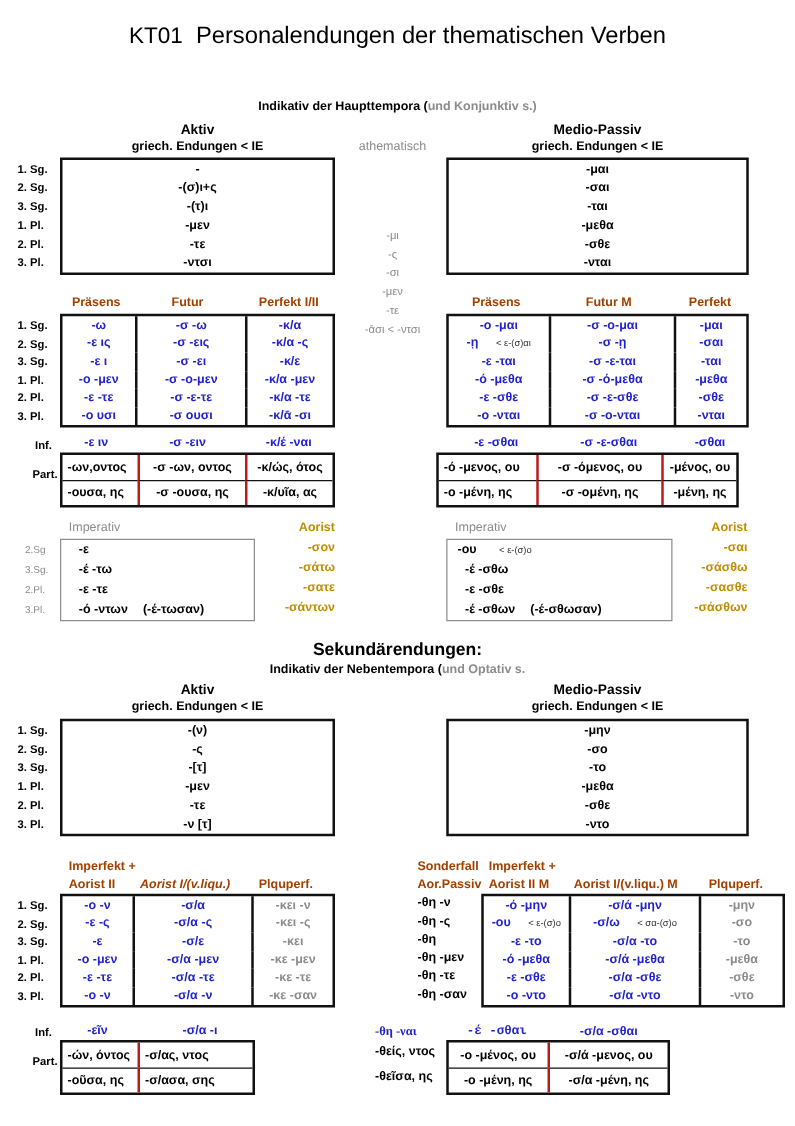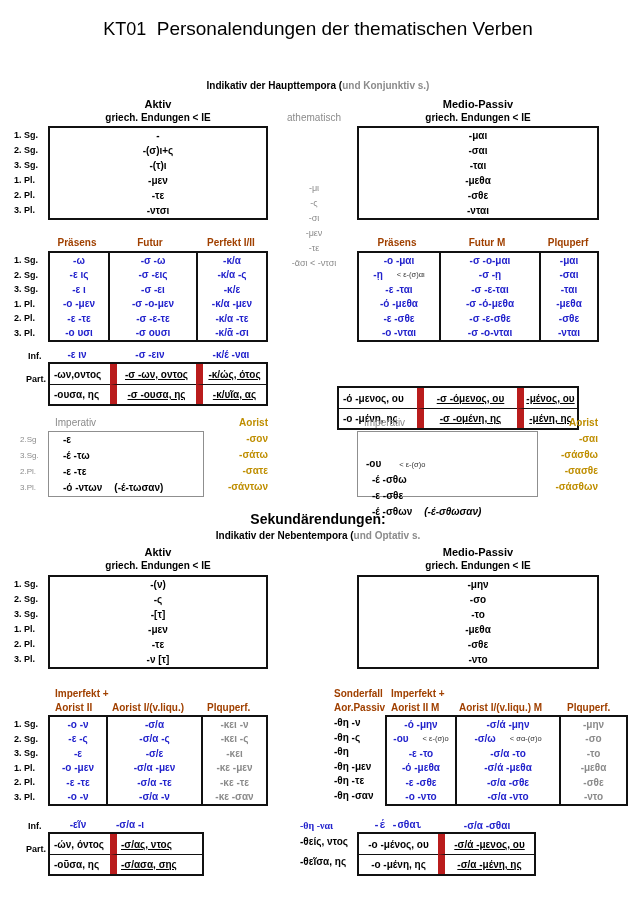--- a/index.html
+++ b/index.html
@@ -23,21 +23,21 @@
   .box{border:2px solid #111;box-sizing:border-box;background:#fff;}
   .tbox{border:1px solid #8f8f8f;box-sizing:border-box;}
   .rows15>div{height:15px;line-height:15px;}
   .rows145>div{height:14.5px;line-height:14.5px;}
   .rows16>div{height:16px;line-height:16px;}
   .rows20>div{height:20px;line-height:20px;}
   .grid{display:grid;}
   .cell{display:flex;align-items:center;justify-content:center;font-size:10px;font-weight:bold;}
   .cell.lft{justify-content:flex-start;padding-left:4px;}
   .vl{border-left:2px solid #111;}
-  .vl1{border-left:7px solid #b91c1c;text-decoration:underline;}
+  .vl1{border-left:2px solid #b91c1c;}
   .hl1{border-top:1px solid #111;}
   .note{font-size:7.5px;color:#333;font-weight:normal;margin-left:14px;white-space:nowrap;}
   .padl14>div{padding-left:14px;}
 </style>
 </head>
 <body>
 
 <div id="page">
 
   <div class="abs ctr" style="left:0;top:18px;width:636px;">
@@ -93,21 +93,21 @@
 
   <div class="abs grid ctr b f10 rust" style="left:48px;top:237px;width:220px;grid-template-columns:58px 88px 74px;">
     <div>Präsens</div>
     <div>Futur</div>
     <div>Perfekt I/II</div>
   </div>
 
   <div class="abs grid ctr b f10 rust" style="left:357px;top:237px;width:242px;grid-template-columns:80px 100px 62px;">
     <div>Präsens</div>
     <div>Futur M</div>
-    <div>Plquperf</div>
+    <div>Perfekt</div>
   </div>
 
   <div class="abs rows145 f9 b" style="left:14px;top:253px;">
     <div>1. Sg.</div>
     <div>2. Sg.</div>
     <div>3. Sg.</div>
     <div>1. Pl.</div>
     <div>2. Pl.</div>
     <div>3. Pl.</div>
   </div>
@@ -167,21 +167,26 @@
   </div>
   <div class="abs box grid" style="left:48px;top:362px;width:220px;height:44px;grid-template-columns:60px 86px 70px;grid-auto-rows:20px;">
     <div class="cell lft">-ων,οντος</div>
     <div class="cell vl1">-σ -ων, οντος</div>
     <div class="cell vl1">-κ/ώς, ότος</div>
     <div class="cell lft hl1">-ουσα, ης</div>
     <div class="cell vl1 hl1">-σ -ουσα, ης</div>
     <div class="cell vl1 hl1">-κ/υῖα, ας</div>
   </div>
 
-  <div class="abs box grid" style="left:337px;top:362px;width:242px;height:44px;grid-template-columns:78px 100px 60px;grid-auto-rows:20px;margin-top:24px;">
+  <div class="abs grid ctr b f10 blue" style="left:357px;top:349px;width:242px;grid-template-columns:80px 100px 62px;">
+    <div>-ε -σθαι</div>
+    <div>-σ -ε-σθαι</div>
+    <div>-σθαι</div>
+  </div>
+  <div class="abs box grid" style="left:349px;top:362px;width:242px;height:44px;grid-template-columns:78px 100px 60px;grid-auto-rows:20px;">
     <div class="cell lft">-ό -μενος, ου</div>
     <div class="cell vl1">-σ -όμενος, ου</div>
     <div class="cell vl1">-μένος, ου</div>
     <div class="cell lft hl1">-ο -μένη, ης</div>
     <div class="cell vl1 hl1">-σ -ομένη, ης</div>
     <div class="cell vl1 hl1">-μένη, ης</div>
   </div>
 
   <div class="abs f10 gray" style="left:55px;top:417px;">Imperativ</div>
   <div class="abs rows16 f8 gray" style="left:20px;top:432px;">
@@ -199,24 +204,24 @@
   <div class="abs rt b f10 gold" style="left:200px;top:417px;width:68px;">Aorist</div>
   <div class="abs rows16 rt b f10 gold" style="left:200px;top:431px;width:68px;">
     <div>-σον</div>
     <div>-σάτω</div>
     <div>-σατε</div>
     <div>-σάντων</div>
   </div>
 
   <div class="abs f10 gray" style="left:364px;top:417px;">Imperativ</div>
   <div class="abs tbox rows16 f10 b" style="left:357px;top:431px;width:181px;height:66px;padding-left:0;">
-    <div style="padding-left:8px;margin-top:24px;"><span>-ου</span><span class="note" style="margin-left:18px;">&lt; ε-(σ)ο</span></div>
+    <div style="padding-left:8px;"><span>-ου</span><span class="note" style="margin-left:18px;">&lt; ε-(σ)ο</span></div>
     <div style="padding-left:14px;">-έ -σθω</div>
     <div style="padding-left:14px;">-ε -σθε</div>
-    <div style="padding-left:14px;"><span>-έ -σθων</span><span style="margin-left:12px;font-style:italic;">(-έ-σθωσαν)</span></div>
+    <div style="padding-left:14px;"><span>-έ -σθων</span><span style="margin-left:12px;">(-έ-σθωσαν)</span></div>
   </div>
   <div class="abs rt b f10 gold" style="left:530px;top:417px;width:68px;">Aorist</div>
   <div class="abs rows16 rt b f10 gold" style="left:530px;top:431px;width:68px;">
     <div>-σαι</div>
     <div>-σάσθω</div>
     <div>-σασθε</div>
     <div>-σάσθων</div>
   </div>
 
   <div class="abs ctr b f14" style="left:0;top:511px;width:636px;">Sekundärendungen:</div>
@@ -251,21 +256,21 @@
     <div>-σο</div>
     <div>-το</div>
     <div>-μεθα</div>
     <div>-σθε</div>
     <div>-ντο</div>
   </div>
 
   <div class="abs b f10 rust" style="left:55px;top:688px;">Imperfekt +</div>
   <div class="abs grid b f10 rust" style="left:48px;top:702px;width:220px;grid-template-columns:58px 95px 67px;">
     <div style="padding-left:7px;">Aorist II</div>
-    <div style="padding-left:6px;">Aorist I/(v.liqu.)</div>
+    <div style="padding-left:6px;font-style:italic;">Aorist I/(v.liqu.)</div>
     <div style="padding-left:6px;">Plquperf.</div>
   </div>
 
   <div class="abs rows145 f9 b" style="left:14px;top:717px;">
     <div>1. Sg.</div>
     <div>2. Sg.</div>
     <div>3. Sg.</div>
     <div>1. Pl.</div>
     <div>2. Pl.</div>
     <div>3. Pl.</div>
@@ -335,21 +340,21 @@
     <div class="cell blue">-ο -ντο</div>
     <div class="cell blue vl">-σ/α -ντο</div>
     <div class="cell gray vl">-ντο</div>
   </div>
 
   <div class="abs f9 b" style="left:28px;top:821px;">Inf.</div>
   <div class="abs f9 b" style="left:26px;top:844px;">Part.</div>
 
   <div class="abs grid b f10 blue" style="left:48px;top:819px;width:156px;grid-template-columns:60px 96px;">
     <div class="ctr">-εῖν</div>
-    <div style="padding-left:8px;">-σ/α -ι</div>
+    <div style="padding-left:8px;text-align:center;">-σ/α -ι</div>
   </div>
   <div class="abs box grid" style="left:48px;top:832px;width:156px;height:44px;grid-template-columns:60px 92px;grid-auto-rows:20px;">
     <div class="cell lft">-ών, όντος</div>
     <div class="cell lft vl1">-σ/ας, ντος</div>
     <div class="cell lft hl1">-οῦσα, ης</div>
     <div class="cell lft vl1 hl1">-σ/ασα, σης</div>
   </div>
 
   <div class="abs b f10 blue" style="left:300px;top:820px;font-family:Liberation Serif, serif;">-θη -ναι</div>
   <div class="abs rows20 f10 b" style="left:300px;top:832px;">

